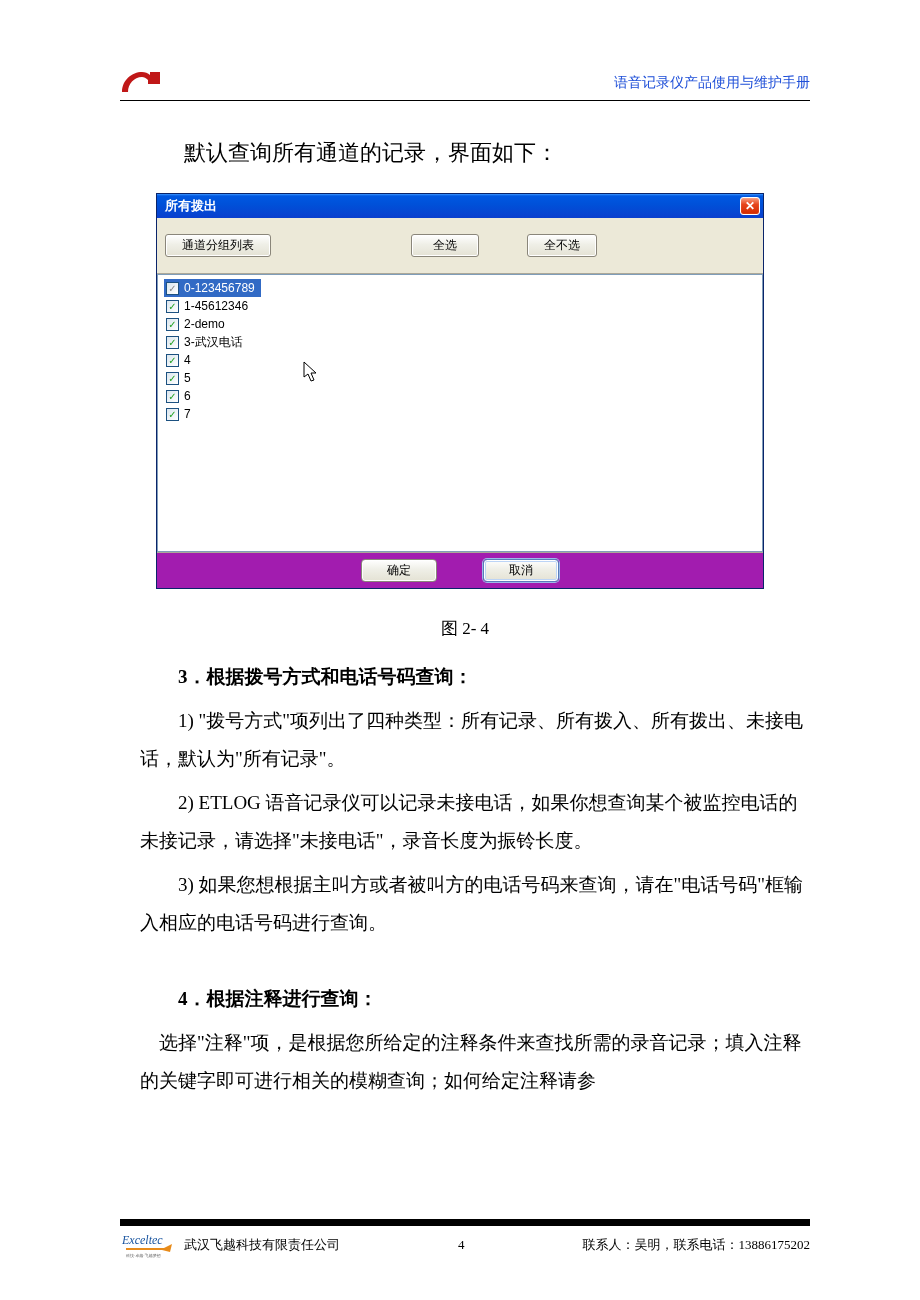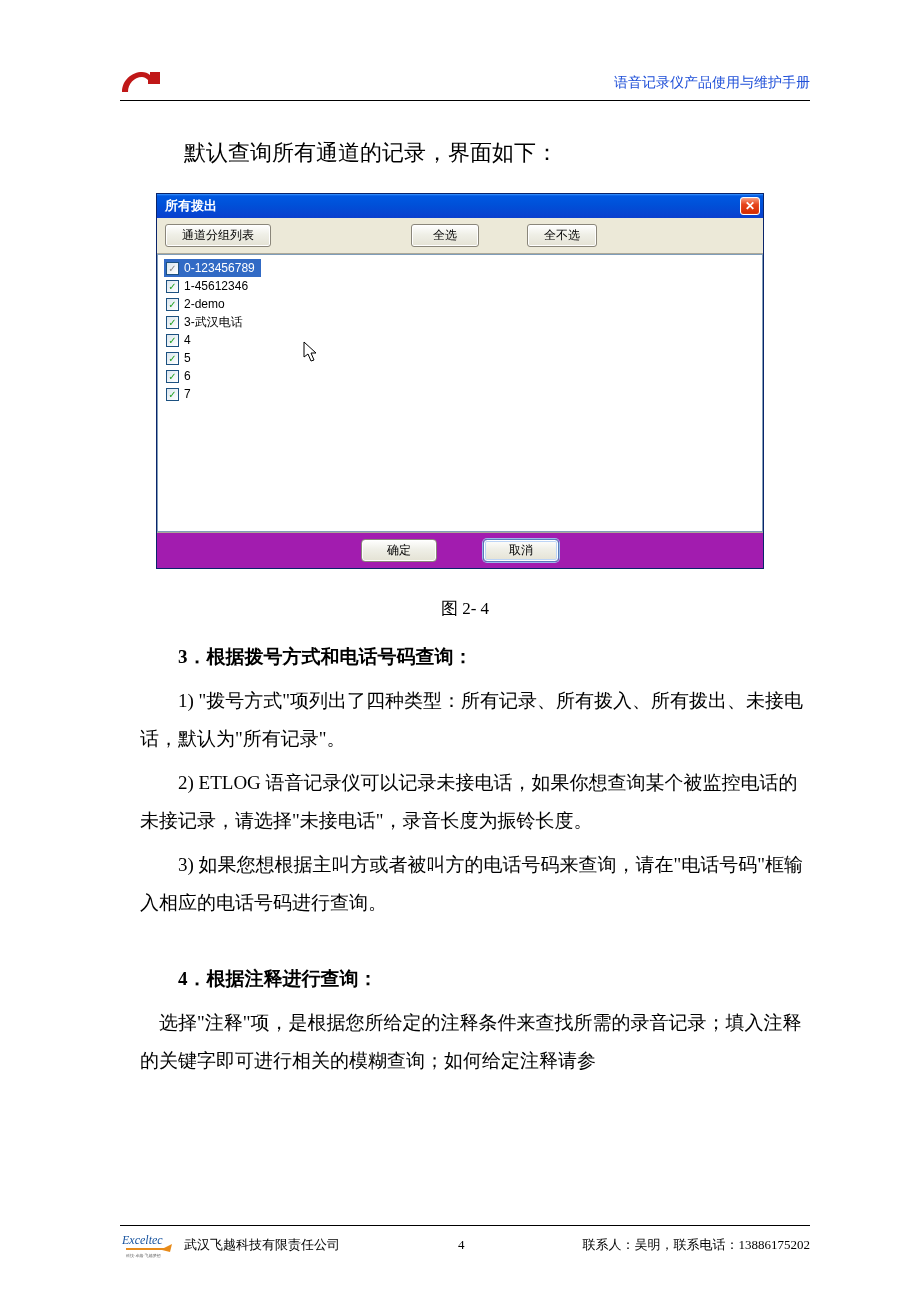--- a/index.html
+++ b/index.html
@@ -70,21 +70,21 @@
     border: 1px solid #fff;
     border-radius: 3px;
     display:flex;align-items:center;justify-content:center;
     color:#fff; font-weight:bold; font-size:12px;
     font-family: Arial,sans-serif;
     box-shadow: inset 0 0 1px rgba(255,255,255,0.6);
   }
   .toolbar {
     background:#ece9d8;
     border-bottom:1px solid #aca899;
-    padding:6px 8px;
+    padding:16px 8px;
     display:flex;
     gap:10px;
     align-items:center;
   }
   .xp-btn {
     background: linear-gradient(to bottom,#ffffff,#efefe7 45%,#e4e2d4);
     border:1px solid #8a867a;
     border-radius:3px;
     padding:2px 16px;
     font-size:12px;
@@ -174,21 +174,21 @@
     line-height:2.0;
     margin:0 0 6px 0;
     text-indent:1em;
     padding-left:20px;
   }
   
   .footer {
     position:absolute;
     left:120px; right:110px;
     bottom:40px;
-    border-top:1px solid #000000;
+    border-top:7px solid #000000;
     padding-top:4px;
     display:flex;
     align-items:center;
     font-size:13px;
   }
   .footer-logo {
     width:58px;height:30px;
     margin-right:6px;
   }
   .footer-logo svg{width:100%;height:100%;}

